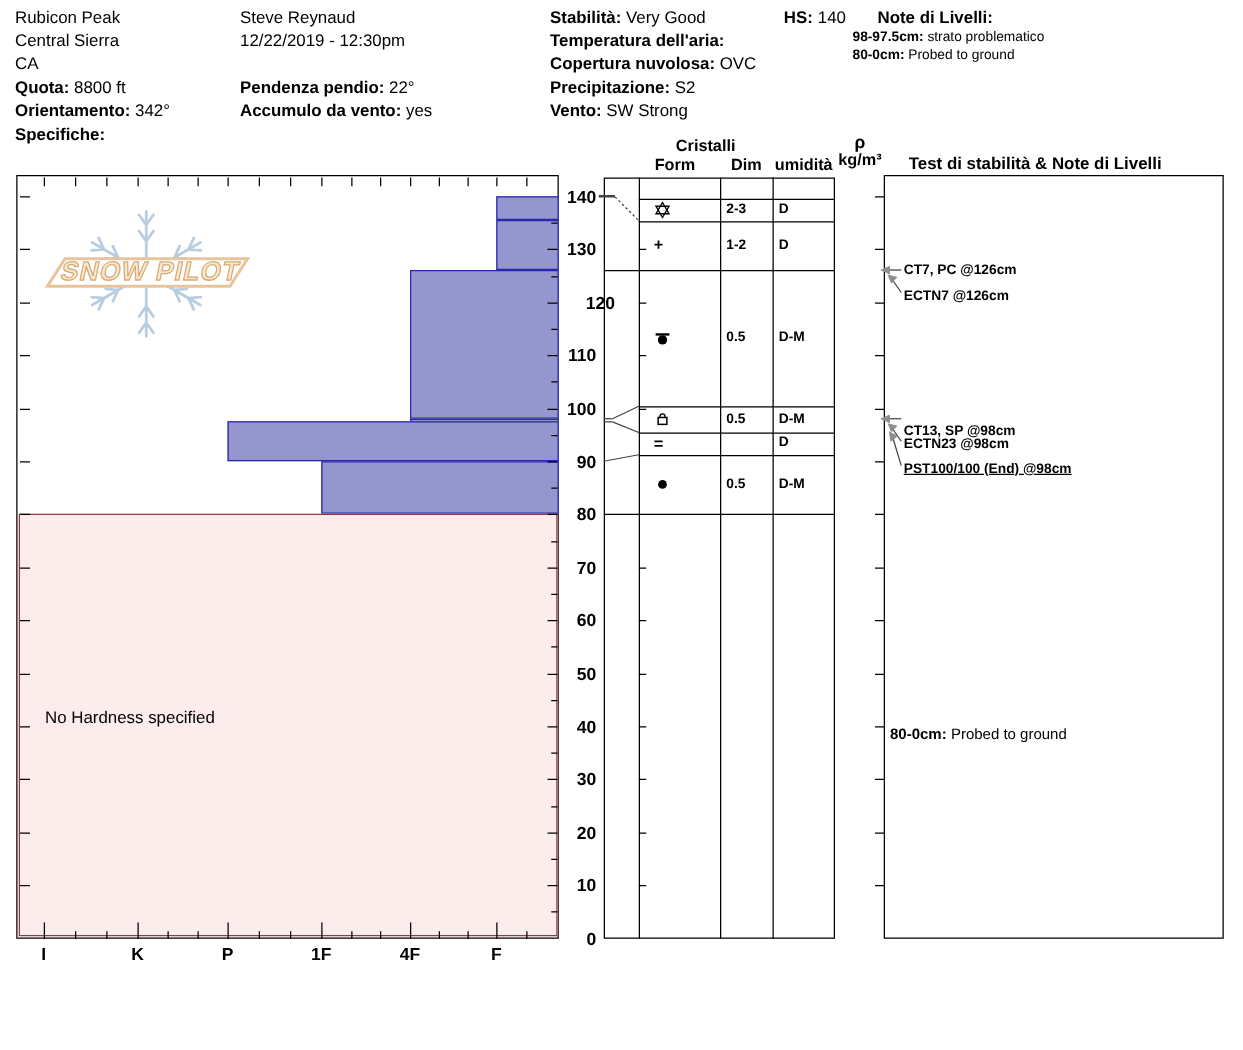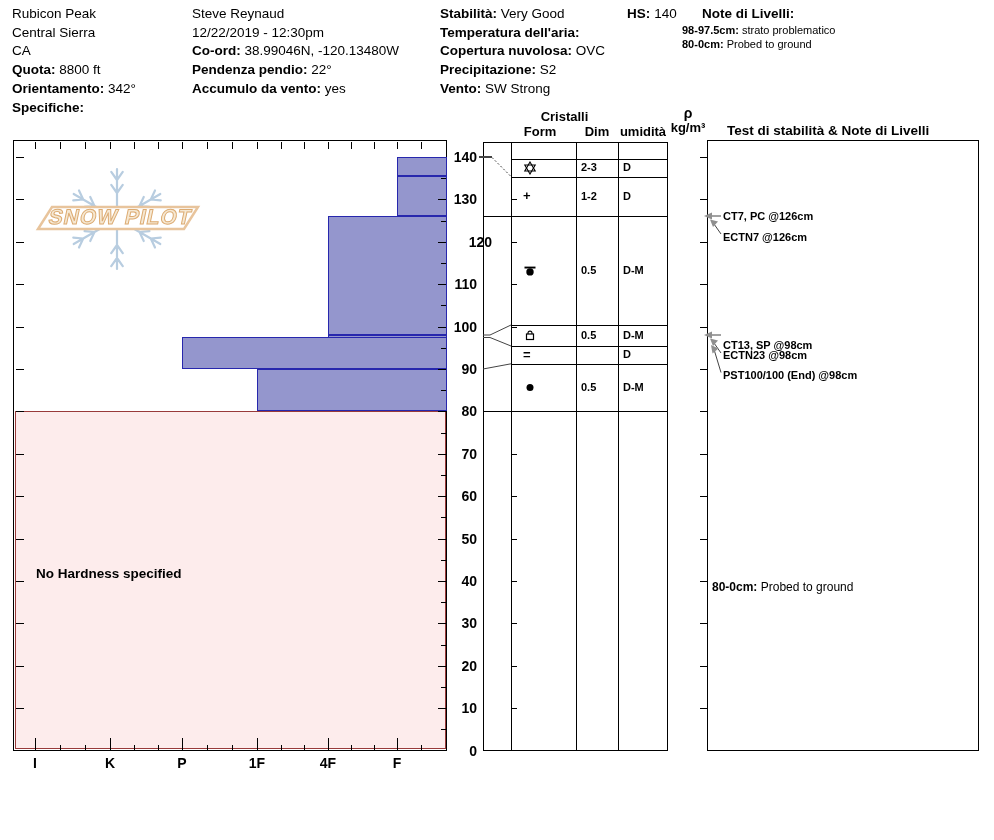--- a/index.html
+++ b/index.html
@@ -86,38 +86,37 @@
       <polygon points="711,345 718.5,348.5 712.5,353.5" fill="#8f8f8f"></polygon>
     </svg>
 <div class="hline abs" style="left: 12px; top: 5px;"><span>Rubicon Peak</span></div>
     <div class="hline abs" style="left: 12px; top: 23.7px;"><span>Central Sierra</span></div>
     <div class="hline abs" style="left: 12px; top: 42.4px;"><span>CA</span></div>
     <div class="hline abs" style="left: 12px; top: 61.1px;"><span class="b">Quota:</span><span> 8800 ft</span></div>
     <div class="hline abs" style="left: 12px; top: 79.8px;"><span class="b">Orientamento:</span><span> 342°</span></div>
     <div class="hline abs" style="left: 12px; top: 98.5px;"><span class="b">Specifiche:</span></div>
     <div class="hline abs" style="left: 192px; top: 5px;"><span>Steve Reynaud</span></div>
     <div class="hline abs" style="left: 192px; top: 23.7px;"><span>12/22/2019 - 12:30pm</span></div>
-    <div class="hline abs" style="left: 192px; top: 42.4px;"><span class="b">Co-ord:</span><span> 38.99046N, -120.13480W</span></div>
     <div class="hline abs" style="left: 192px; top: 61.1px;"><span class="b">Pendenza pendio:</span><span> 22°</span></div>
     <div class="hline abs" style="left: 192px; top: 79.8px;"><span class="b">Accumulo da vento:</span><span> yes</span></div>
     <div class="hline abs" style="left: 440px; top: 5px;"><span class="b">Stabilità:</span><span> Very Good</span></div>
     <div class="hline abs" style="left: 440px; top: 23.7px;"><span class="b">Temperatura dell'aria:</span></div>
     <div class="hline abs" style="left: 440px; top: 42.4px;"><span class="b">Copertura nuvolosa:</span><span> OVC</span></div>
     <div class="hline abs" style="left: 440px; top: 61.1px;"><span class="b">Precipitazione:</span><span> S2</span></div>
     <div class="hline abs" style="left: 440px; top: 79.8px;"><span class="b">Vento:</span><span> SW Strong</span></div>
     <div class="smline abs" style="left: 682px; top: 24px;"><span class="b">98-97.5cm:</span><span> strato problematico</span></div>
     <div class="smline abs" style="left: 682px; top: 37.5px;"><span class="b">80-0cm:</span><span> Probed to ground</span></div>
     <div class="abs" style="left: 397px; top: 156.998px; width: 50px; height: 19.0768px; background: rgb(148, 150, 205); border: 1px solid rgb(39, 39, 173); box-sizing: border-box;"></div>
     <div class="abs" style="left: 397px; top: 176.075px; width: 50px; height: 40.2734px; background: rgb(148, 150, 205); border: 1px solid rgb(39, 39, 173); box-sizing: border-box;"></div>
     <div class="abs" style="left: 328px; top: 216.348px; width: 119px; height: 118.7px; background: rgb(148, 150, 205); border: 1px solid rgb(39, 39, 173); box-sizing: border-box;"></div>
     <div class="abs" style="left: 328px; top: 335.049px; width: 119px; height: 2.6px; background: rgb(148, 150, 205); border: 1px solid rgb(39, 39, 173); box-sizing: border-box;"></div>
     <div class="abs" style="left: 182px; top: 337.168px; width: 265px; height: 31.7947px; background: rgb(148, 150, 205); border: 1px solid rgb(39, 39, 173); box-sizing: border-box;"></div>
     <div class="abs" style="left: 257px; top: 368.963px; width: 190px; height: 42.393px; background: rgb(148, 150, 205); border: 1px solid rgb(39, 39, 173); box-sizing: border-box;"></div>
     <div class="abs" style="left: 15px; top: 411.356px; width: 431px; height: 338.144px; background: rgb(253, 236, 236); border-width: 1.5px 1px 1px; border-style: solid; border-color: rgb(153, 58, 58); border-image: initial; box-sizing: border-box;"></div>
-    <div class="abs" style="left:36px;top:566px;font-size:13.5px;font-weight:bold;">No Hardness specified</div>
+    <div class="abs" style="left:36px;top:566px;font-size:13.5px;">No Hardness specified</div>
     <div class="abs" style="left: 35px; top: 738px; width: 1.4px; height: 13px; background: rgb(0, 0, 0);"></div>
     <div class="abs" style="left: 110px; top: 738px; width: 1.4px; height: 13px; background: rgb(0, 0, 0);"></div>
     <div class="abs" style="left: 182px; top: 738px; width: 1.4px; height: 13px; background: rgb(0, 0, 0);"></div>
     <div class="abs" style="left: 257px; top: 738px; width: 1.4px; height: 13px; background: rgb(0, 0, 0);"></div>
     <div class="abs" style="left: 328px; top: 738px; width: 1.4px; height: 13px; background: rgb(0, 0, 0);"></div>
     <div class="abs" style="left: 397px; top: 738px; width: 1.4px; height: 13px; background: rgb(0, 0, 0);"></div>
     <div class="abs" style="left: 60px; top: 744.5px; width: 1px; height: 6.5px; background: rgb(0, 0, 0);"></div>
     <div class="abs" style="left: 85px; top: 744.5px; width: 1px; height: 6.5px; background: rgb(0, 0, 0);"></div>
     <div class="abs" style="left: 134px; top: 744.5px; width: 1px; height: 6.5px; background: rgb(0, 0, 0);"></div>
     <div class="abs" style="left: 158px; top: 744.5px; width: 1px; height: 6.5px; background: rgb(0, 0, 0);"></div>
@@ -275,15 +274,15 @@
       <svg width="14" height="14" viewBox="0 0 14 14">
         <circle cx="7" cy="7.5" r="3.5" fill="#000"></circle>
       </svg>
     </div>
     <div class="cellTxt abs" style="left: 581px; top: 380.95px;">0.5</div>
     <div class="cellTxt abs" style="left: 623px; top: 380.95px;">D-M</div>
     <div class="annTxt abs" style="left: 723px; top: 209.5px;">CT7, PC @126cm</div>
     <div class="annTxt abs" style="left: 723px; top: 230.5px;">ECTN7 @126cm</div>
     <div class="annTxt abs" style="left: 723px; top: 339px;">CT13, SP @98cm</div>
     <div class="annTxt abs" style="left: 723px; top: 348.5px;">ECTN23 @98cm</div>
-    <div class="annTxt abs" style="left: 723px; top: 368.5px;">PST100/100 (End) @98cm</div>
+    <div class="annTxt abs" style="left: 723px; top: 368.5px; text-decoration: underline;">PST100/100 (End) @98cm</div>
     <div class="abs" style="left: 712px; top: 580px; font-size: 12px; white-space: nowrap;"><span class="b">80-0cm:</span> <span> Probed to ground</span></div>
   </div>
 
 </body></html>

